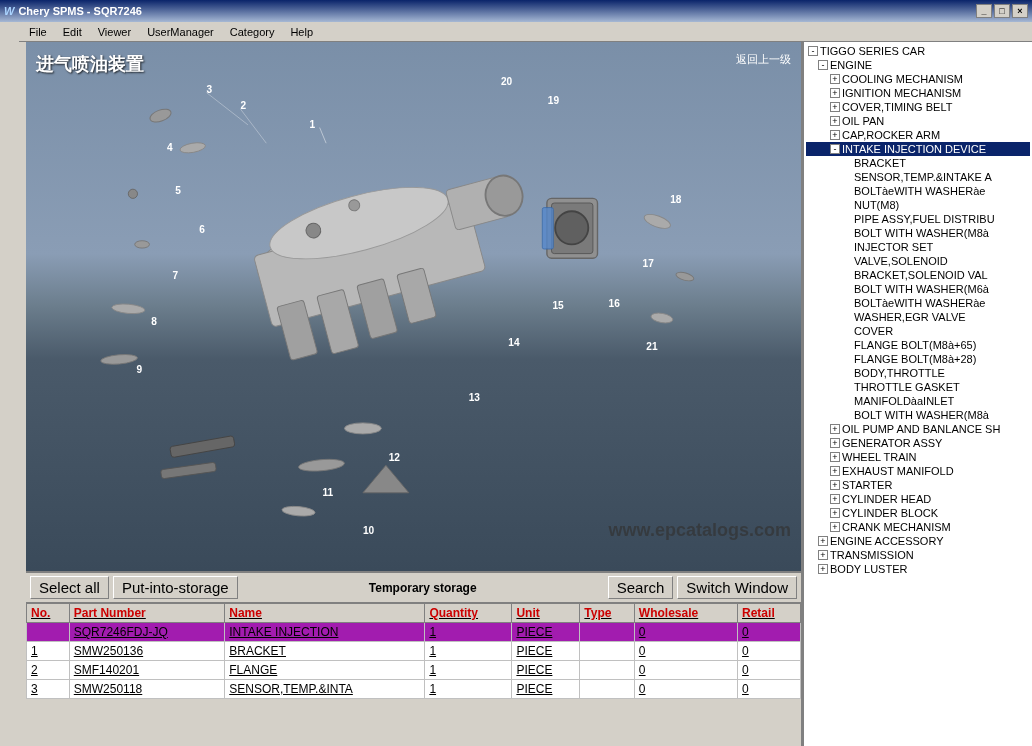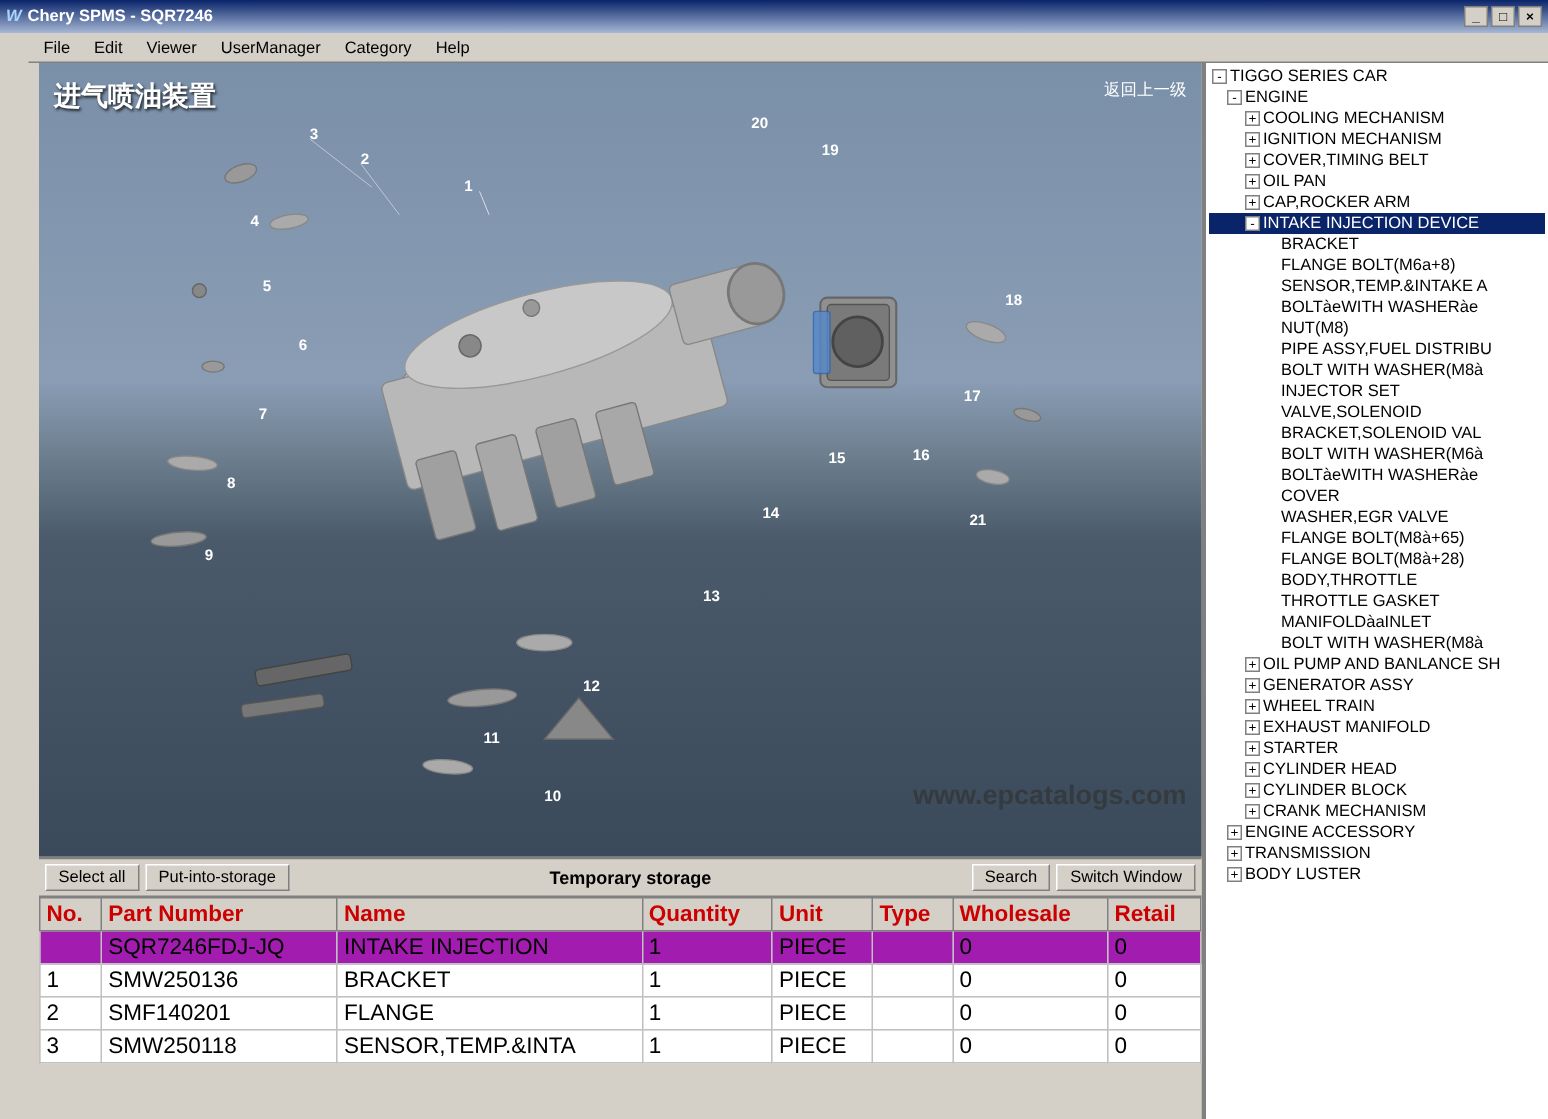--- a/index.html
+++ b/index.html
@@ -94,39 +94,40 @@
       border-bottom: 1px solid #808080;
     }
     
     .toolbar-btn {
       padding: 2px 8px;
       background: #d4d0c8;
       border: 1px solid #808080;
       border-top-color: #ffffff;
       border-left-color: #ffffff;
       cursor: pointer;
-      font-size: 11px;
+      font-size: 15px;
     }
     
     .toolbar-label {
       flex: 1;
       text-align: center;
       font-weight: bold;
       font-size: 12px;
     }
     
     .table-container {
       overflow-y: auto;
       height: calc(175px - 28px);
     }
     
     table {
       width: 100%;
       border-collapse: collapse;
-      font-size: 15px;
+      font-size: 12px;
+      text-decoration: underline;
     }
     
     table th {
       background: #d4d0c8;
       border: 1px solid #808080;
       padding: 2px 4px;
       text-align: left;
       font-weight: bold;
       color: #cc0000;
       white-space: nowrap;
@@ -411,24 +412,20 @@
       <div class="tree-item indent-2 selected">
         <span class="expand-icon">-</span>
         <span>INTAKE INJECTION DEVICE</span>
       </div>
       <div class="tree-item indent-3 ">
         <span style="width:10px; display:inline-block;"></span>
         <span>BRACKET</span>
       </div>
       <div class="tree-item indent-3 ">
         <span style="width:10px; display:inline-block;"></span>
-        <span>FLANGE BOLT(M6a+8)</span>
-      </div>
-      <div class="tree-item indent-3 ">
-        <span style="width:10px; display:inline-block;"></span>
         <span>SENSOR,TEMP.&amp;INTAKE A</span>
       </div>
       <div class="tree-item indent-3 ">
         <span style="width:10px; display:inline-block;"></span>
         <span>BOLTàeWITH WASHERàe</span>
       </div>
       <div class="tree-item indent-3 ">
         <span style="width:10px; display:inline-block;"></span>
         <span>NUT(M8)</span>
       </div>
@@ -455,28 +452,28 @@
       <div class="tree-item indent-3 ">
         <span style="width:10px; display:inline-block;"></span>
         <span>BOLT WITH WASHER(M6à</span>
       </div>
       <div class="tree-item indent-3 ">
         <span style="width:10px; display:inline-block;"></span>
         <span>BOLTàeWITH WASHERàe</span>
       </div>
       <div class="tree-item indent-3 ">
         <span style="width:10px; display:inline-block;"></span>
+        <span>WASHER,EGR VALVE</span>
+      </div>
+      <div class="tree-item indent-3 ">
+        <span style="width:10px; display:inline-block;"></span>
         <span>COVER</span>
       </div>
       <div class="tree-item indent-3 ">
         <span style="width:10px; display:inline-block;"></span>
-        <span>WASHER,EGR VALVE</span>
-      </div>
-      <div class="tree-item indent-3 ">
-        <span style="width:10px; display:inline-block;"></span>
         <span>FLANGE BOLT(M8à+65)</span>
       </div>
       <div class="tree-item indent-3 ">
         <span style="width:10px; display:inline-block;"></span>
         <span>FLANGE BOLT(M8à+28)</span>
       </div>
       <div class="tree-item indent-3 ">
         <span style="width:10px; display:inline-block;"></span>
         <span>BODY,THROTTLE</span>
       </div>

